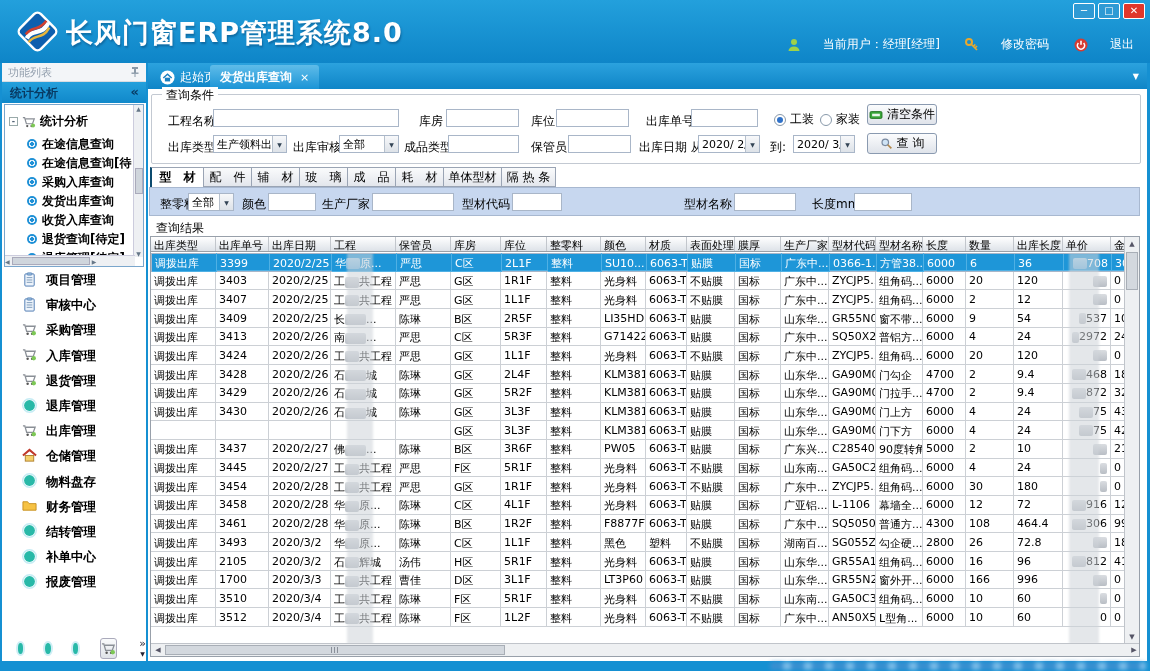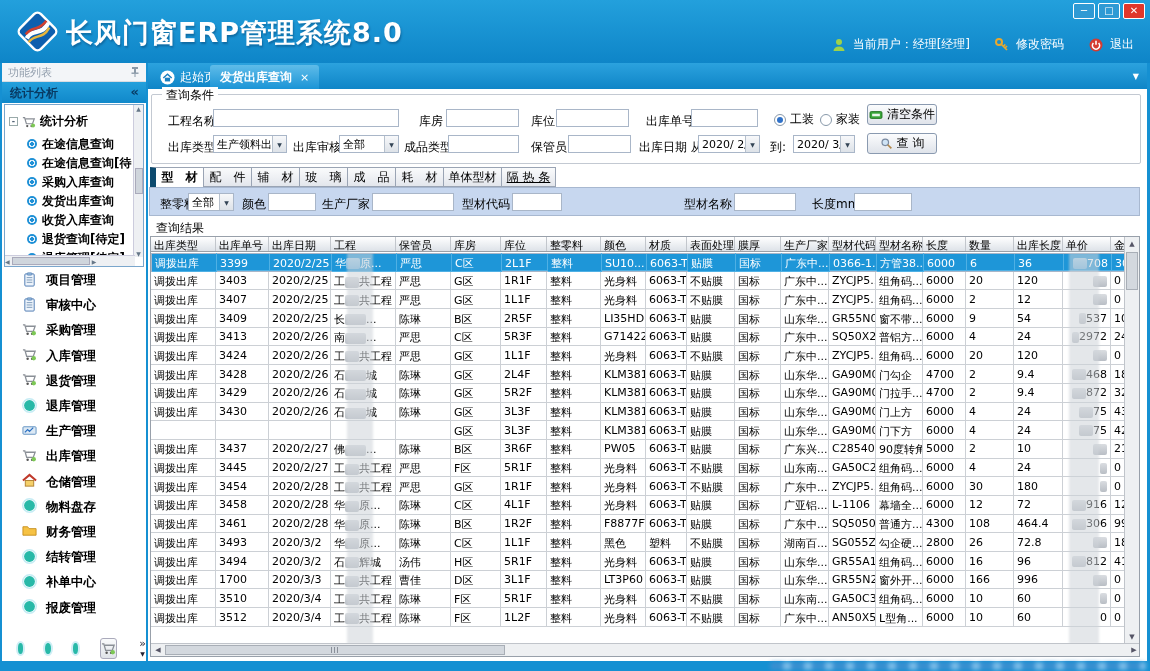--- a/index.html
+++ b/index.html
@@ -12,21 +12,21 @@
     background:linear-gradient(#23a0dc,#0e85c8);}
   #winctrls{position:absolute;top:3px;right:5px;display:flex;gap:3px;}
   .wbtn{width:22px;height:16px;border:1px solid #fff;border-radius:2px;background:#2f9ad4;
     color:#fff;font-size:10px;line-height:13px;text-align:center;cursor:pointer;}
   .wbtn.close{background:#e0372b;font-weight:bold;}
   #logo{position:absolute;left:14px;top:8px;width:47px;height:47px;}
   #apptitle{position:absolute;left:66px;top:15px;font-size:27px;font-weight:bold;color:#fff;
     letter-spacing:1px;text-shadow:1px 2px 2px rgba(0,40,80,.35);white-space:nowrap;}
   #userbar{position:absolute;right:16px;top:36px;display:flex;align-items:center;gap:7px;
     color:#fff;font-size:12px;white-space:nowrap;}
-  #userbar .grp{display:flex;align-items:center;gap:6px;cursor:pointer;text-align:right;}
+  #userbar .grp{display:flex;align-items:center;gap:21px;cursor:pointer;text-align:right;}
   #userbar .sep{width:10px;}
 
   
   #sidebar{position:absolute;left:2px;top:63px;width:144px;height:598px;background:#fff;}
   #funcbar{position:absolute;top:0;left:0;right:0;height:19px;background:#f3f5f8;
     border-bottom:1px solid #d8dce2;color:#94a0ae;font-size:11px;padding:2px 0 0 6px;}
   #pin{position:absolute;right:5px;top:3px;width:12px;height:12px;cursor:pointer;}
   #secheader{position:absolute;top:19px;left:0;right:0;height:21px;
     background:linear-gradient(#24a0dc,#1088ca);color:#083a63;font-weight:bold;
     font-size:12px;padding:3px 0 0 8px;}
@@ -91,21 +91,21 @@
   .rdot.on::after{content:"";display:block;width:6px;height:6px;border-radius:50%;
     background:#2f71c8;margin:2px;}
   .btn{position:absolute;width:64px;height:21px;border:1px solid #8a9ab0;border-radius:3px;
     background:linear-gradient(#fbfcfd,#dfe3ea);font-size:12px;display:flex;align-items:center;
     justify-content:center;gap:4px;cursor:pointer;white-space:nowrap;}
 
   #mattabs{position:absolute;left:2px;top:104px;display:flex;height:21px;}
   .mtab{height:20px;border:1px solid #9aa4b4;border-left:none;
     background:linear-gradient(#fafbfc,#e3e6ec);font-size:12px;display:flex;
     align-items:center;justify-content:center;cursor:pointer;white-space:nowrap;}
-  .mtab:first-child{border-left:6px solid #0c4a6e;text-align:right;}
+  .mtab:first-child{border-left:2px solid #0c4a6e;text-align:right;}
   .mtab.active{background:#fff;font-weight:bold;height:21px;border-bottom:1px solid #fff;}
 
   #filterrow{position:absolute;left:1px;top:124px;width:991px;height:29px;
     background:#c7d7ef;border:1px solid #a8b8d0;}
   #filterrow .lab{top:8px;}
   #filterrow .inp,#filterrow .sel{top:5px;}
 
   #resultslabel{position:absolute;left:8px;top:157px;font-size:12px;}
 
   #tablewrap{position:absolute;left:2px;top:173px;width:990px;height:421px;
@@ -309,27 +309,20 @@
         </div>
         <div class="module">
           <span><svg width="15" height="15" viewBox="0 0 16 16">
               <circle cx="8" cy="8" r="7.2" fill="none" stroke="#c6ecf4" stroke-width="1.6"></circle>
               <circle cx="8" cy="8" r="5.8" fill="#28b9a8"></circle>
             </svg></span>
           <span>退库管理</span>
         </div>
         <div class="module">
           <span><svg width="15" height="15" viewBox="0 0 16 16">
-              <rect x="1" y="4" width="14" height="8" rx="1" fill="#dce9f5" stroke="#6090c0"></rect>
-              <path d="M3 10 l3-3 2 2 4-4" stroke="#2a6fc0" fill="none" stroke-width="1.3"></path>
-            </svg></span>
-          <span>生产管理</span>
-        </div>
-        <div class="module">
-          <span><svg width="15" height="15" viewBox="0 0 16 16">
               <path d="M1 3 h2 l2 7 h7 l2-5.5 H4.2" fill="none" stroke="#8a8f96" stroke-width="1.4"></path>
               <circle cx="6" cy="12.6" r="1.3" fill="#555"></circle>
               <circle cx="10.8" cy="12.6" r="1.3" fill="#555"></circle>
               <circle cx="12.6" cy="12" r="2.3" fill="#7dc855"></circle>
             </svg></span>
           <span>出库管理</span>
         </div>
         <div class="module">
           <span><svg width="15" height="15" viewBox="0 0 16 16">
               <path d="M1 8 L8 2 L15 8" fill="none" stroke="#c0392b" stroke-width="2.2"></path>
@@ -470,21 +463,21 @@
     </div>
 
     <div id="mattabs">
         <div class="mtab active" style="width: 54px;">型　材</div>
         <div class="mtab" style="width: 48px;">配　件</div>
         <div class="mtab" style="width: 48px;">辅　材</div>
         <div class="mtab" style="width: 48px;">玻　璃</div>
         <div class="mtab" style="width: 48px;">成　品</div>
         <div class="mtab" style="width: 48px;">耗　材</div>
         <div class="mtab" style="width: 58px;">单体型材</div>
-        <div class="mtab" style="width: 54px; text-decoration: underline;">隔 热 条</div>
+        <div class="mtab" style="width: 54px;">隔 热 条</div>
       </div>
 
     <div id="filterrow">
       <span class="lab" style="left:10px">整零料</span>
       <div class="sel" style="left:38px;width:46px">
         <span class="txt">全部</span>
         <span class="dd">▼</span>
       </div>
       <span class="lab" style="left:92px">颜色</span>
       <input class="inp" style="left: 118px; width: 48px;">
@@ -893,21 +886,21 @@
             <div class="td" style="width: 47px;">SG055Z</div>
             <div class="td" style="width: 47px;">勾企硬...</div>
             <div class="td" style="width: 43px;">2800</div>
             <div class="td" style="width: 48px;">26</div>
             <div class="td" style="width: 49px;">72.8</div>
             <div class="td right" style="width: 48px;"><span class="censor" style="width: 14px;"></span></div>
             <div class="td" style="width: 30px;">182</div>
           </div>
           <div class="trow">
             <div class="td" style="width: 65px;">调拨出库</div>
-            <div class="td" style="width: 53px;">3494</div>
+            <div class="td" style="width: 53px;">2105</div>
             <div class="td" style="width: 62px;">2020/3/2</div>
             <div class="td" style="width: 65px;">石<span class="censor" style="width: 14px;"></span>辉城</div>
             <div class="td" style="width: 55px;">汤伟</div>
             <div class="td" style="width: 50px;">H区</div>
             <div class="td" style="width: 46px;">5R1F</div>
             <div class="td" style="width: 54px;">整料</div>
             <div class="td" style="width: 45px;">光身料</div>
             <div class="td" style="width: 41px;">6063-T5</div>
             <div class="td" style="width: 48px;">贴膜</div>
             <div class="td" style="width: 46px;">国标</div>

